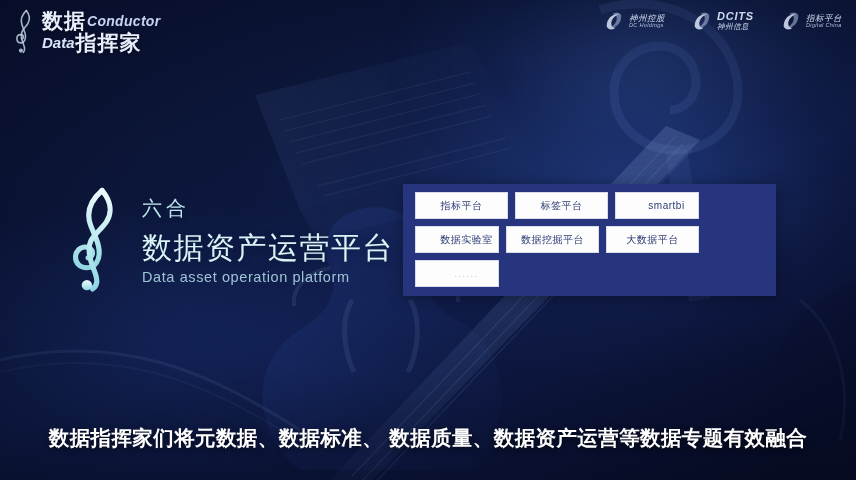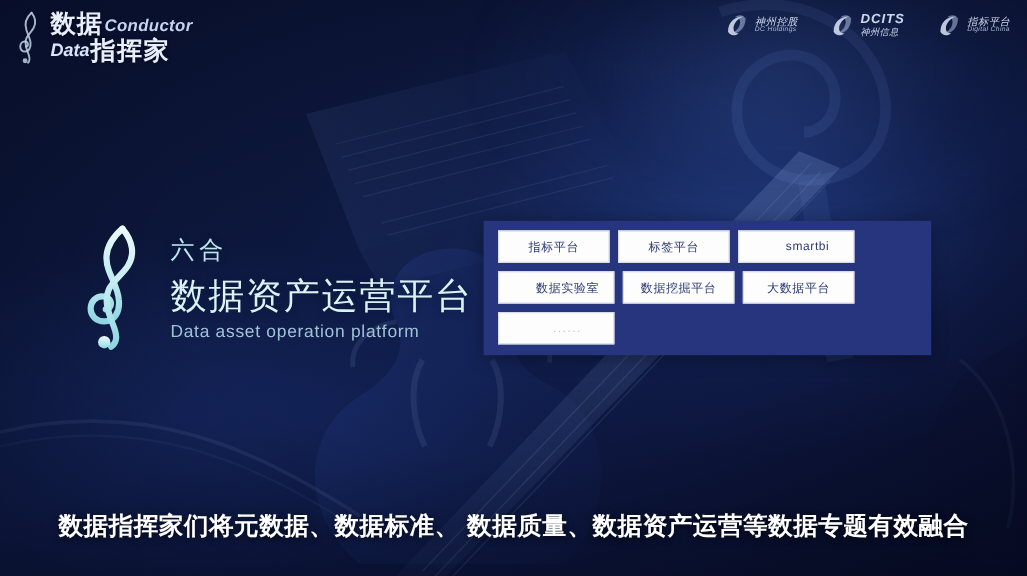--- a/index.html
+++ b/index.html
@@ -109,21 +109,21 @@
   .panel-grid { display:flex; flex-wrap:wrap; gap:7px; }
   .card {
     height:27px;
     background:#fdfdfd;
     border:1px solid #d8dce8;
     display:flex; align-items:center; justify-content:center;
     color:#2b3a74; font-size:10px; letter-spacing:0.5px;
     white-space:nowrap;
   }
   .card.w1 { width:93px; }
-  .card.w2 { width:97px;padding-left:19px; }
+  .card.w2 { width:84px;padding-left:19px; }
   .card.ellipsis { color:#b9bfcf; font-size:9px; letter-spacing:1.5px; }
 
   
   .caption {
     position:absolute; left:0; right:0; bottom:28px;
     text-align:center;
     color:#ffffff;
     font-size:20.5px;
     font-weight:bold;
     letter-spacing:0.4px;

